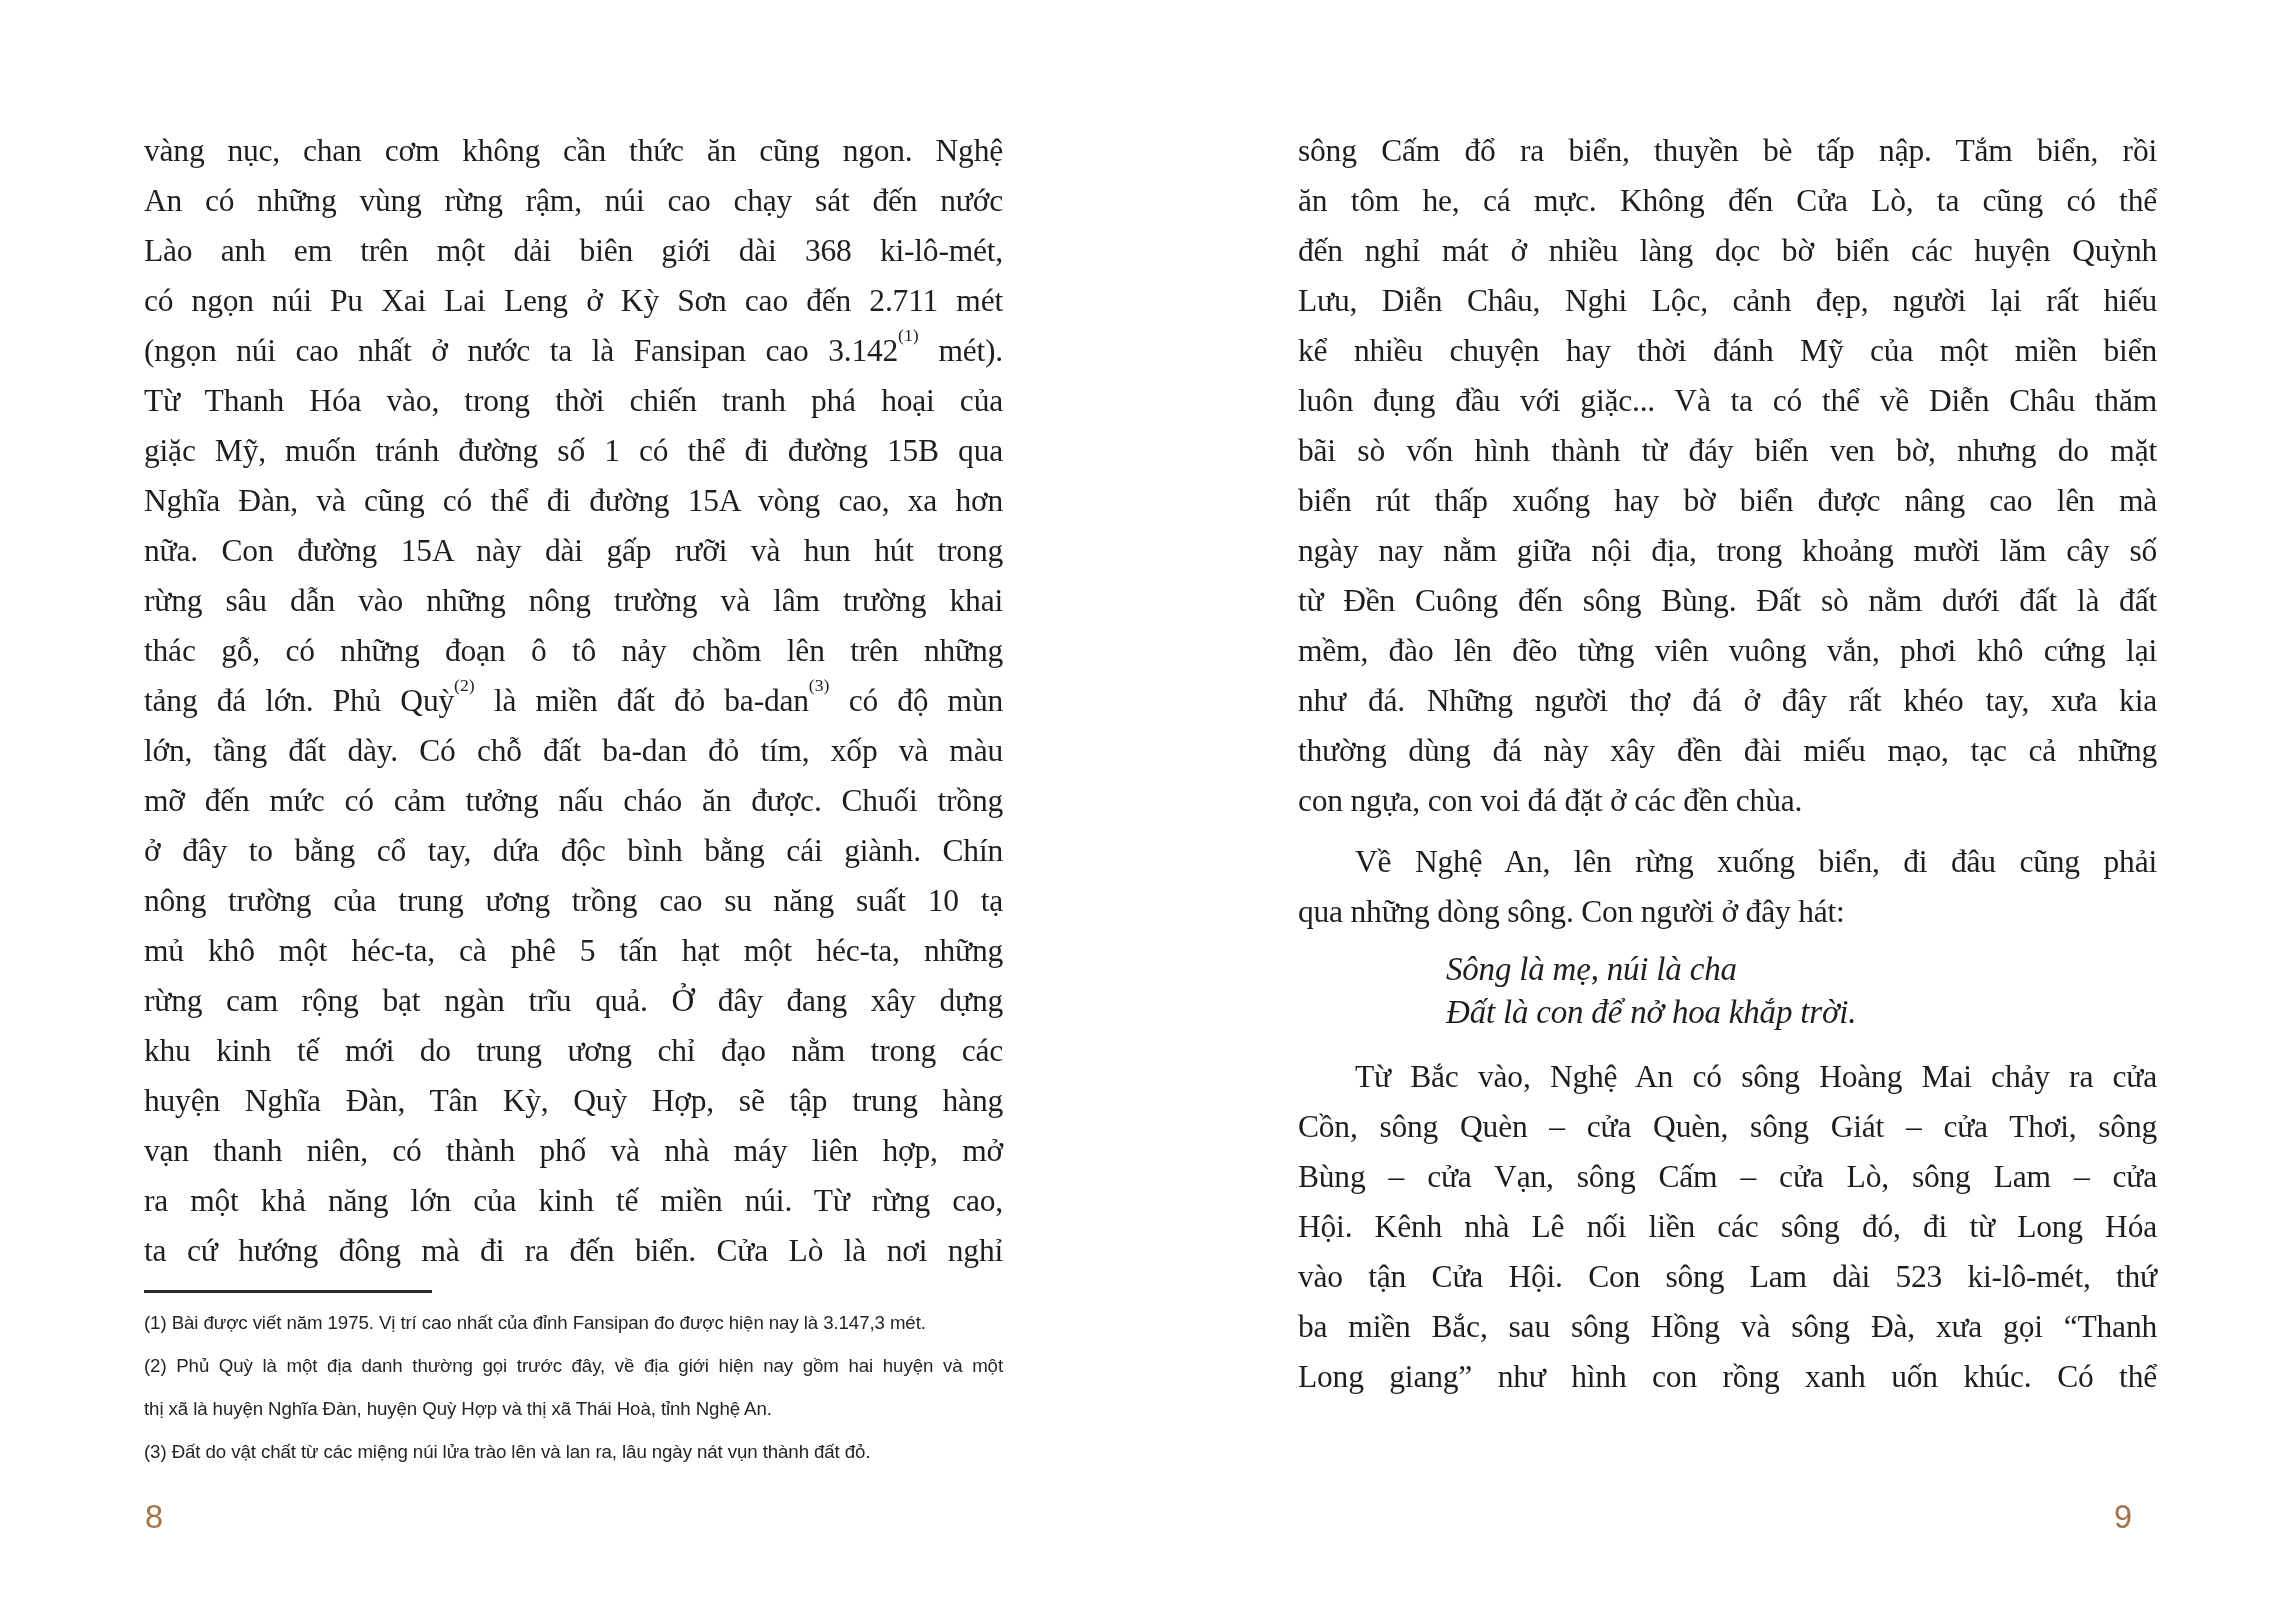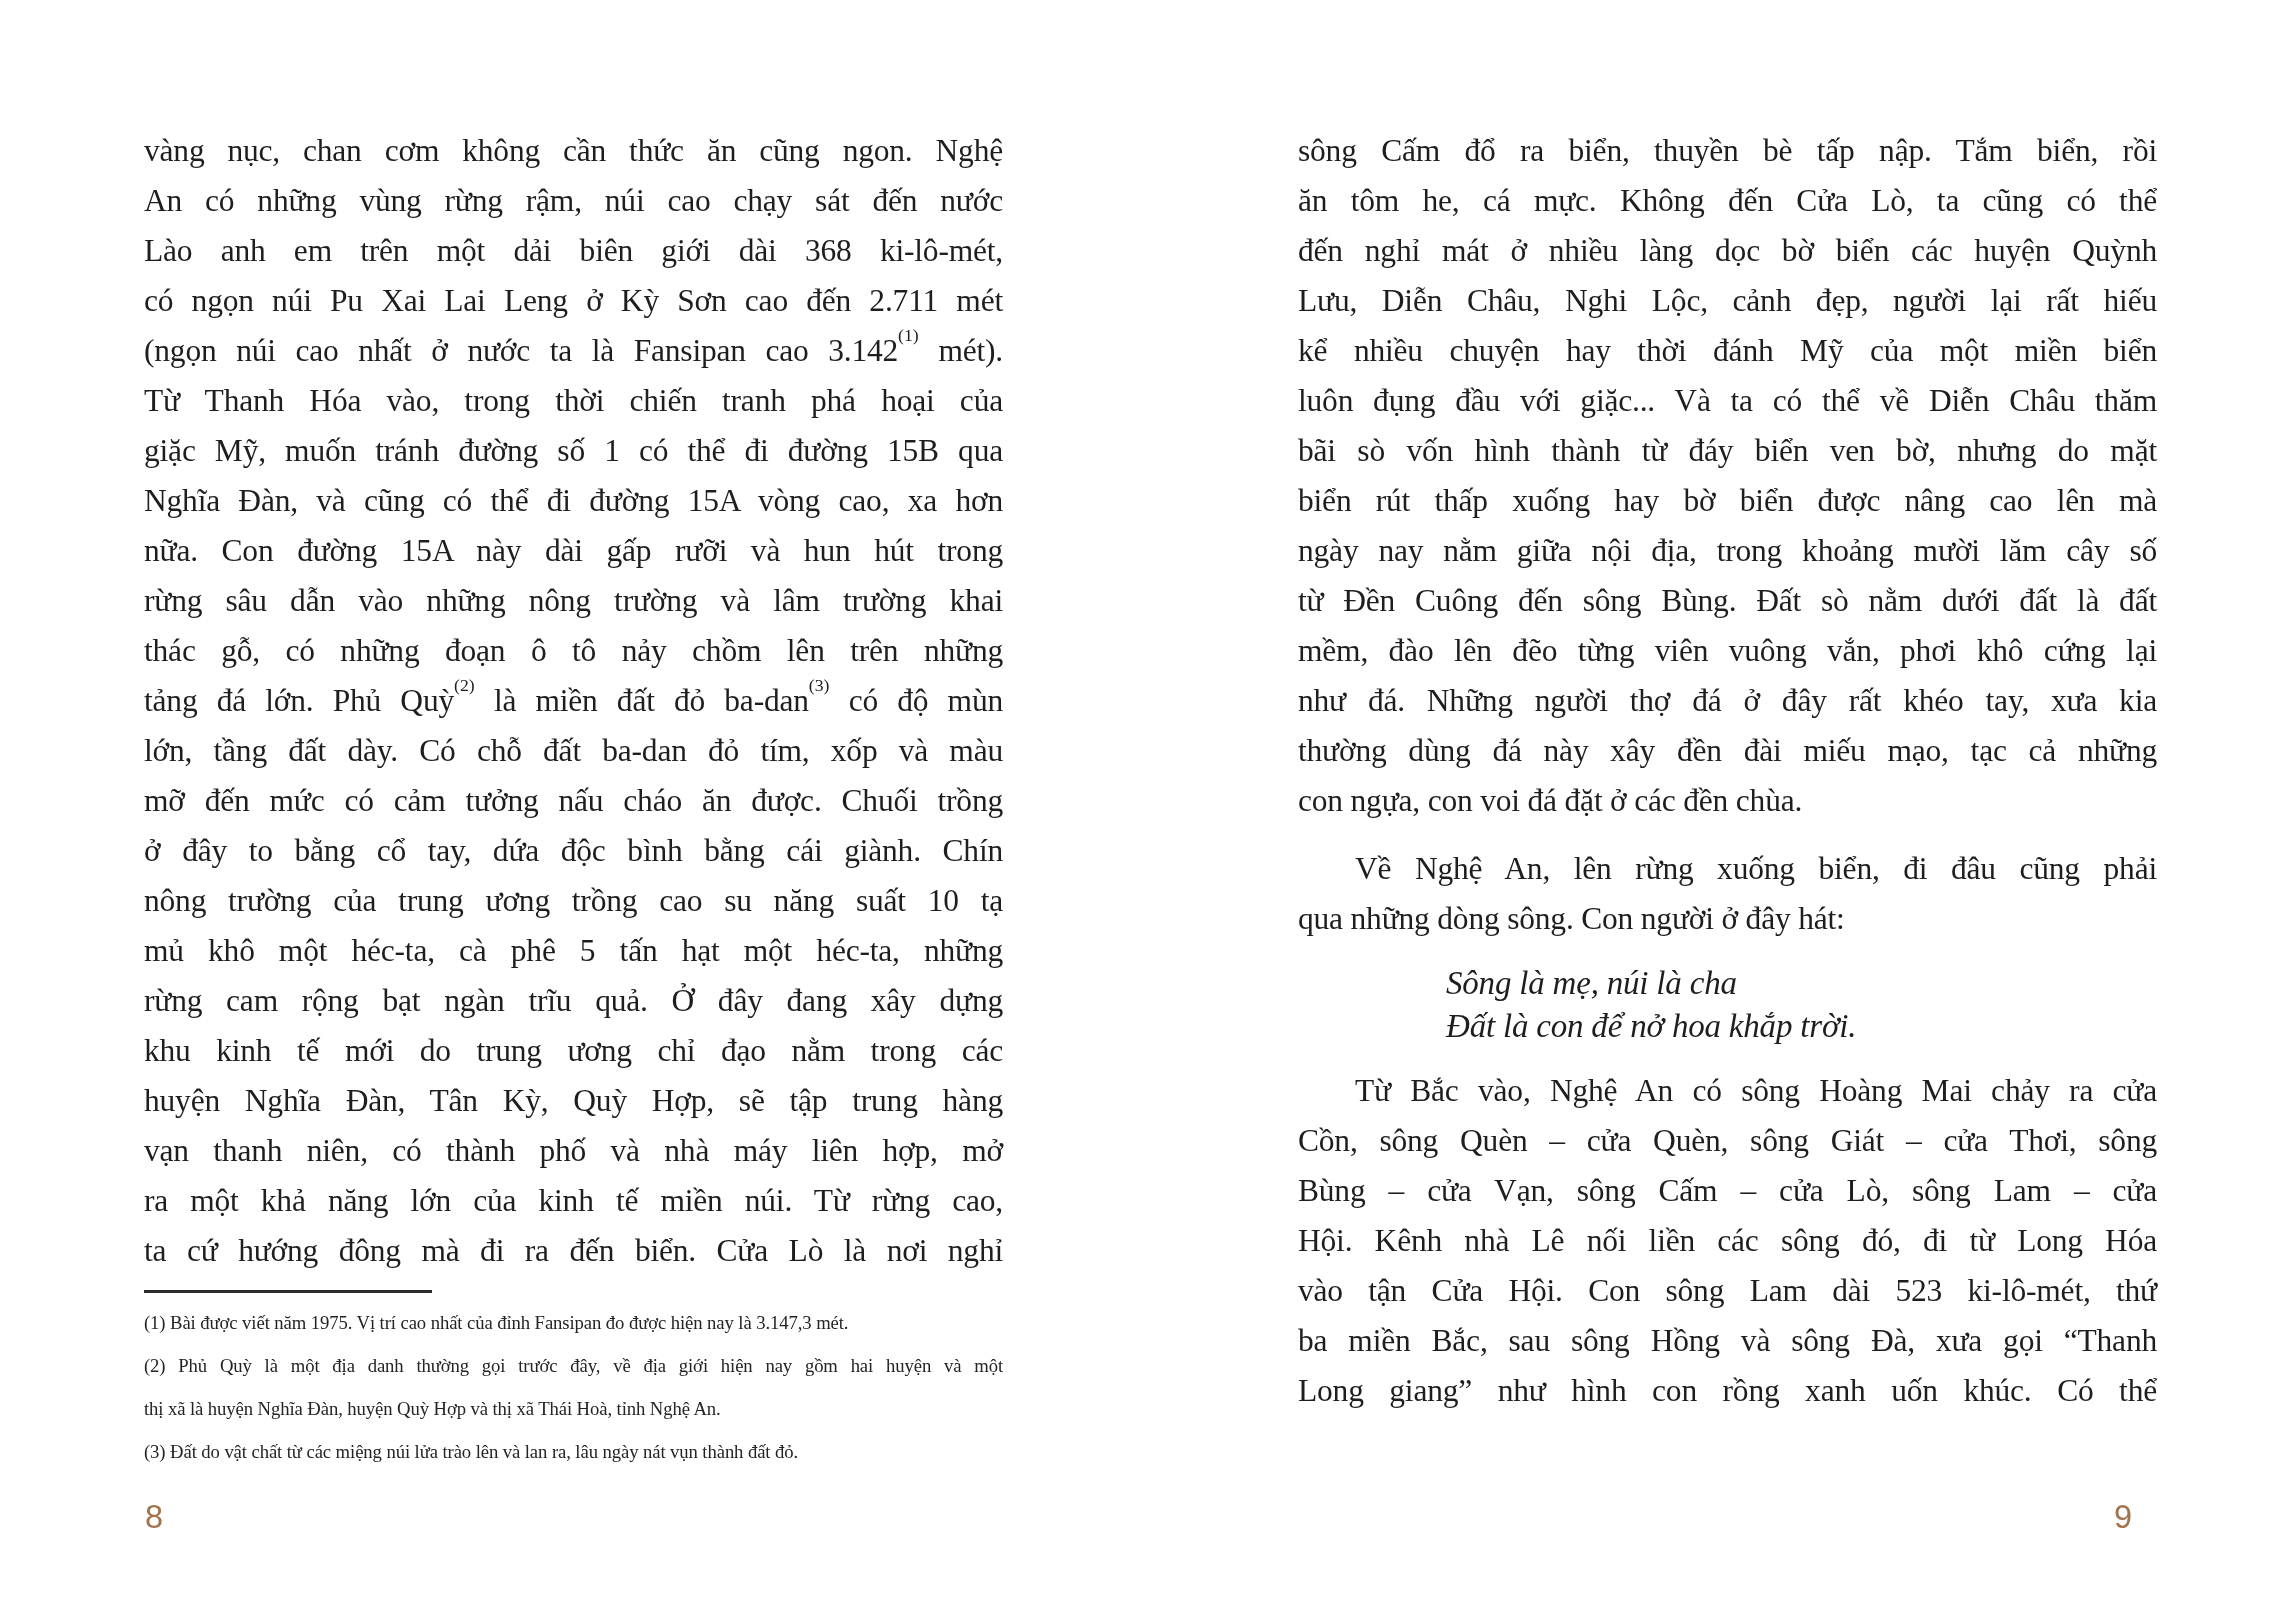--- a/index.html
+++ b/index.html
@@ -26,21 +26,21 @@
     height: 50px;
     letter-spacing: -0.2px;
     white-space: normal;
     overflow: visible;
   }
   .just {
     text-align: justify;
     text-align-last: justify;
   }
   .ind { text-indent: 57px; }
-  .para-gap { margin-top: 18px; }
+  .para-gap { margin-top: 11px; }
   .poem {
     font-style: italic;
     font-size: 33px;
     line-height: 43px;
     height: 43px;
     padding-left: 148px;
   }
   .poem-end { margin-bottom: 18px; }
   sup {
     font-size: 17.7px;
@@ -50,21 +50,21 @@
     letter-spacing: 0;
   }
 
   .footnote-rule {
     width: 288px;
     border: 0;
     border-top: 3px solid #2b2b2b;
     margin: 13.8px 0 7.9px 0;
   }
   .fn-line {
-    font-family: Liberation Serif, serif;
+    font-family: Liberation Sans, sans-serif;
     font-size: 18.7px;
     line-height: 43px;
     letter-spacing: -0.1px;
     color: #242424;
   }
   .fn-just {
     text-align: justify;
     text-align-last: justify;
   }
 

